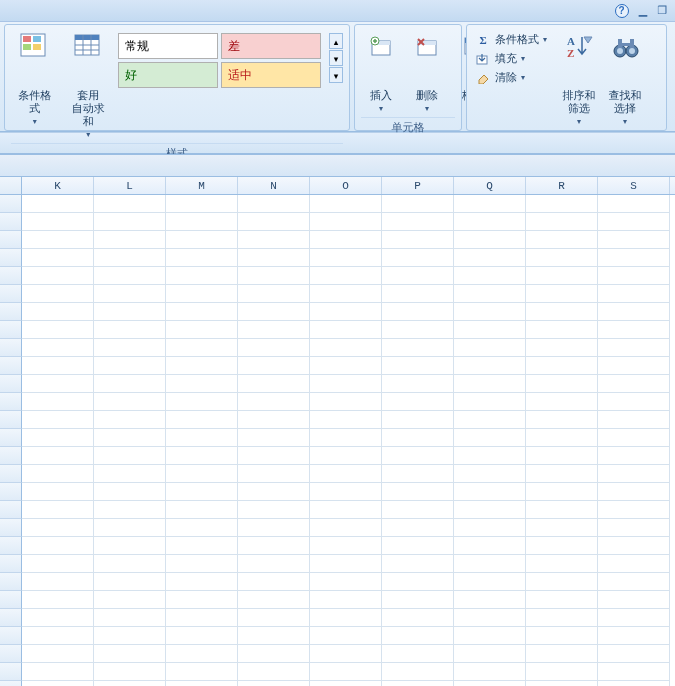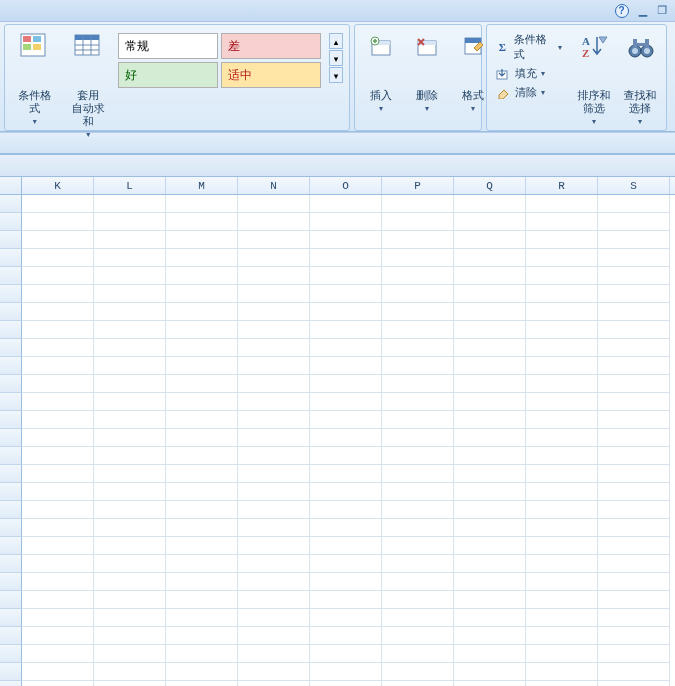--- a/index.html
+++ b/index.html
@@ -188,23 +188,24 @@
         <div class="style-cell s-bad">差</div>
         <div class="style-cell s-good">好</div>
         <div class="style-cell s-neutral">适中</div>
       </div>
       <div style="display:flex;flex-direction:column;gap:1px;margin-left:2px;padding-top:4px">
         <div style="border:1px solid #9abde2;width:14px;height:16px;text-align:center;font-size:9px;line-height:16px;background:#e8f1fb;cursor:pointer">▴</div>
         <div style="border:1px solid #9abde2;width:14px;height:16px;text-align:center;font-size:9px;line-height:16px;background:#e8f1fb;cursor:pointer">▾</div>
         <div style="border:1px solid #9abde2;width:14px;height:16px;text-align:center;font-size:9px;line-height:16px;background:#e8f1fb;cursor:pointer">▾</div>
       </div>
     </div>
+    <div class="group-title">样式</div>
   </div>
 
-  <div class="group" style="width:128px">
+  <div class="group" style="width:108px">
     <div class="group-body">
       <div class="big-btn">
         <div class="icon-box">
           <svg width="26" height="26">
               <rect x="4" y="7" width="18" height="14" fill="#fff" stroke="#6b8bb5"></rect>
               <rect x="4" y="7" width="18" height="4" fill="#d9e6f5"></rect>
               <circle cx="7" cy="7" r="4" fill="#fff" stroke="#5a9e5a"></circle>
               <line x1="7" y1="5" x2="7" y2="9" stroke="#5a9e5a" stroke-width="1.5"></line>
               <line x1="5" y1="7" x2="9" y2="7" stroke="#5a9e5a" stroke-width="1.5"></line>
             </svg>
@@ -229,20 +230,21 @@
           <svg width="26" height="26">
               <rect x="5" y="4" width="16" height="16" fill="#fff" stroke="#6b8bb5"></rect>
               <rect x="5" y="4" width="16" height="5" fill="#4f81bd"></rect>
               <path d="M14 14 L20 8 L23 11 L17 17 Z" fill="#f2c26b" stroke="#b58a3a"></path>
             </svg>
         </div>
         <div class="big-btn-label">格式</div>
         <div class="dd">▾</div>
       </div>
     </div>
+    <div class="group-title">单元格</div>
   </div>
 
   <div class="group" style="flex:1">
     <div class="group-body">
       <div class="small-list">
         <div class="small-row">
           <span class="si" style="font-family:serif;font-weight:bold;color:#2a5ca0">Σ</span>
           <span>条件格式</span>
           <span class="dd">▾</span>
         </div>

